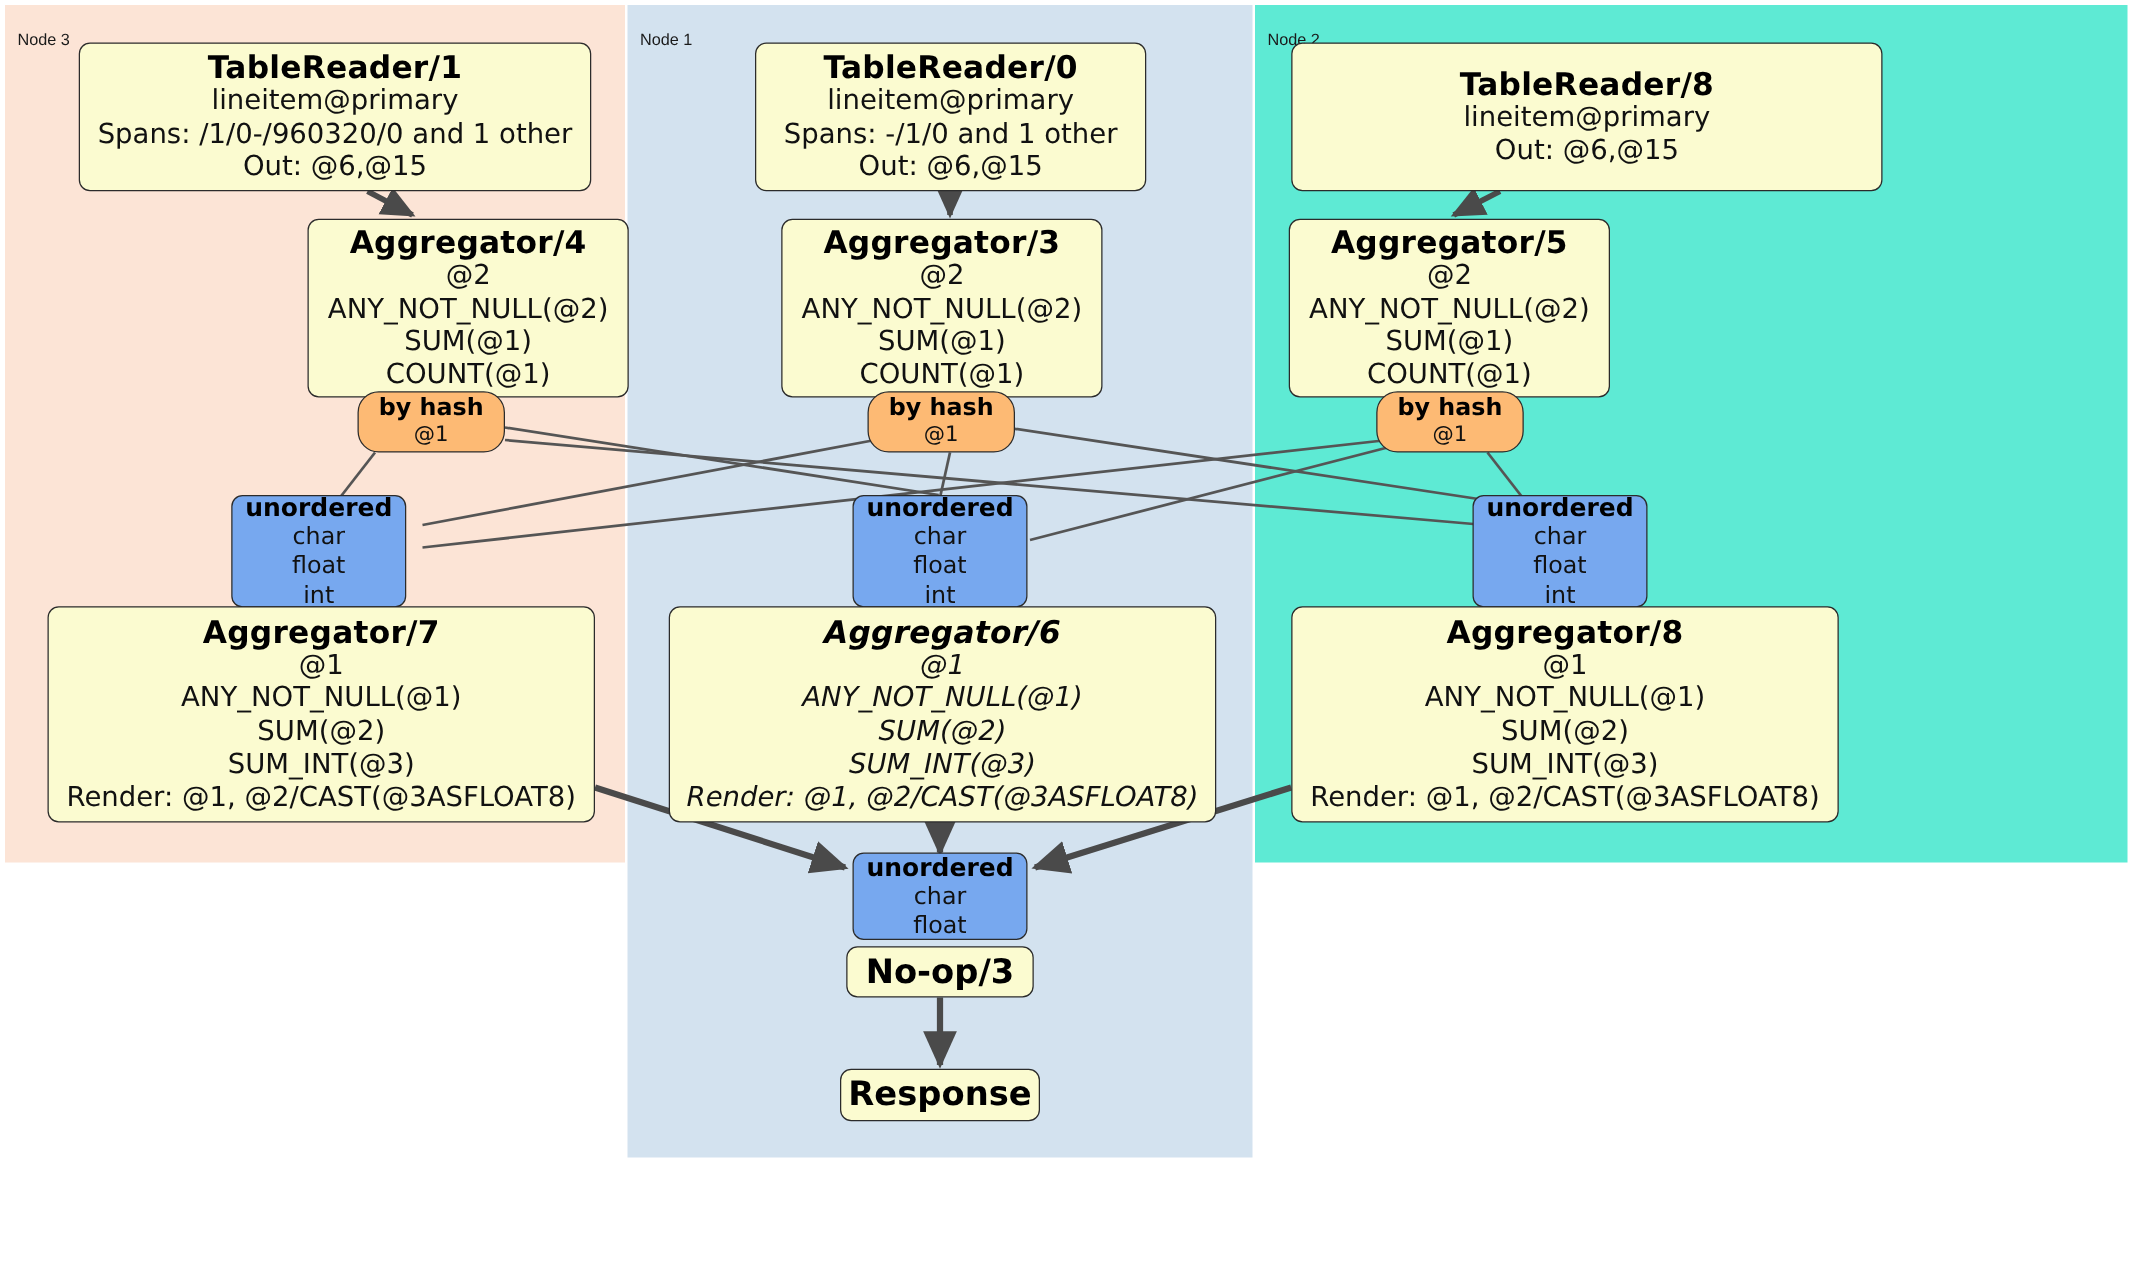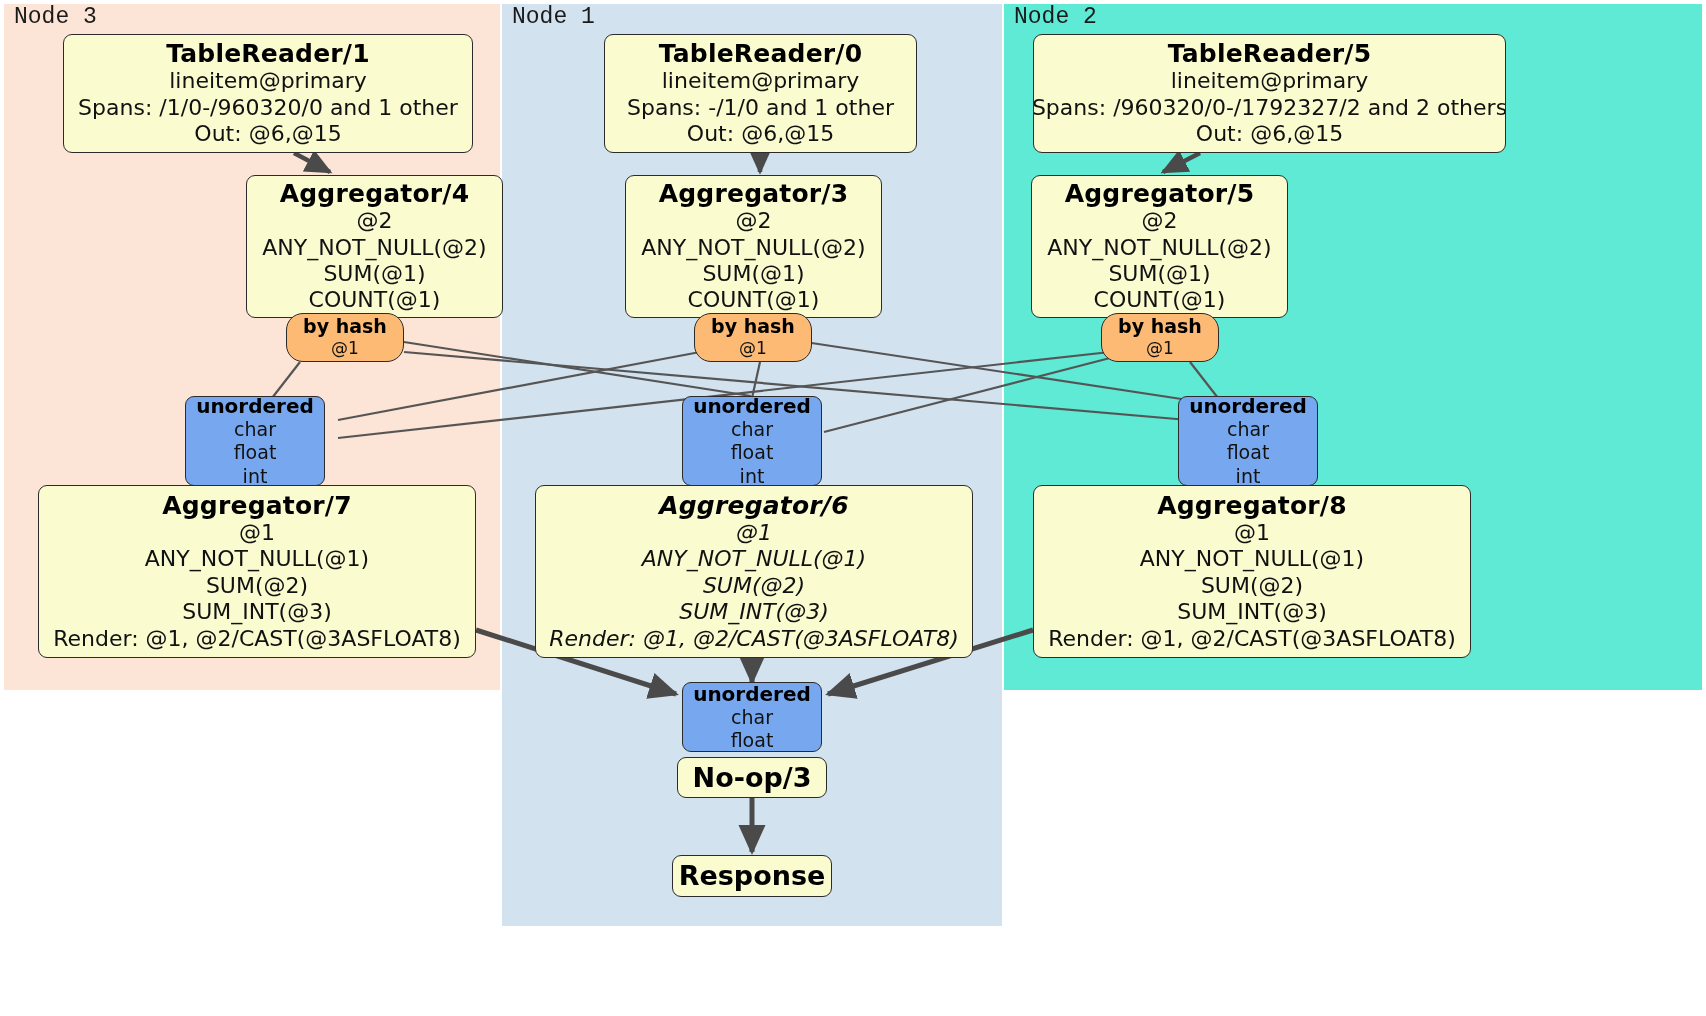--- a/index.html
+++ b/index.html
@@ -4,22 +4,22 @@
 <style>
   html,body{margin:0;padding:0;background:#ffffff;}
   body{width:1706px;height:1016px;position:relative;
        font-family:"DejaVu Sans","Liberation Sans",sans-serif;
        -webkit-font-smoothing:antialiased;overflow:hidden;}
 
   #stage{position:absolute;left:0;top:0;width:1706px;height:1016px;}
 
   
   .panel{position:absolute;box-sizing:border-box;}
-  .panel-label{position:absolute;left:10px;top:0;font-size:23px;color:#1a1a1a;
-               font-family:Liberation Mono, monospace;white-space:nowrap;}
+  .panel-label{position:absolute;left:10px;top:20px;font-size:13px;color:#1a1a1a;
+               font-family:Liberation Sans, sans-serif;white-space:nowrap;}
 
   
   #edges{position:absolute;left:0;top:0;width:1706px;height:1016px;pointer-events:none;}
 
   
   .box{position:absolute;box-sizing:border-box;border:1.6px solid #2b2b2b;
        border-radius:9px;text-align:center;overflow:hidden;
        display:flex;flex-direction:column;align-items:center;justify-content:center;}
   .box.proc{background:#fbfbd0;}
   .box.router{background:#fdba74;border-radius:17px;}
@@ -169,23 +169,22 @@
 
   <div class="box proc" style="left:677px;top:757px;width:150px;height:41px;">
     <div class="t-big">No-op/3</div>
   </div>
 
   <div class="box proc" style="left:672px;top:855px;width:160px;height:42px;">
     <div class="t-big">Response</div>
   </div>
 
   <div class="box proc" style="left:1033px;top:34px;width:473px;height:119px;">
-    <div class="t-title">TableReader/5</div>
+    <div class="t-title">TableReader/8</div>
     <div class="t-line">lineitem@primary</div>
-    <div class="t-line">Spans: /960320/0-/1792327/2 and 2 others</div>
     <div class="t-line">Out: @6,@15</div>
   </div>
 
   <div class="box proc" style="left:1031px;top:175px;width:257px;height:143px;">
     <div class="t-title">Aggregator/5</div>
     <div class="t-line">@2</div>
     <div class="t-line">ANY_NOT_NULL(@2)</div>
     <div class="t-line">SUM(@1)</div>
     <div class="t-line">COUNT(@1)</div>
   </div>

